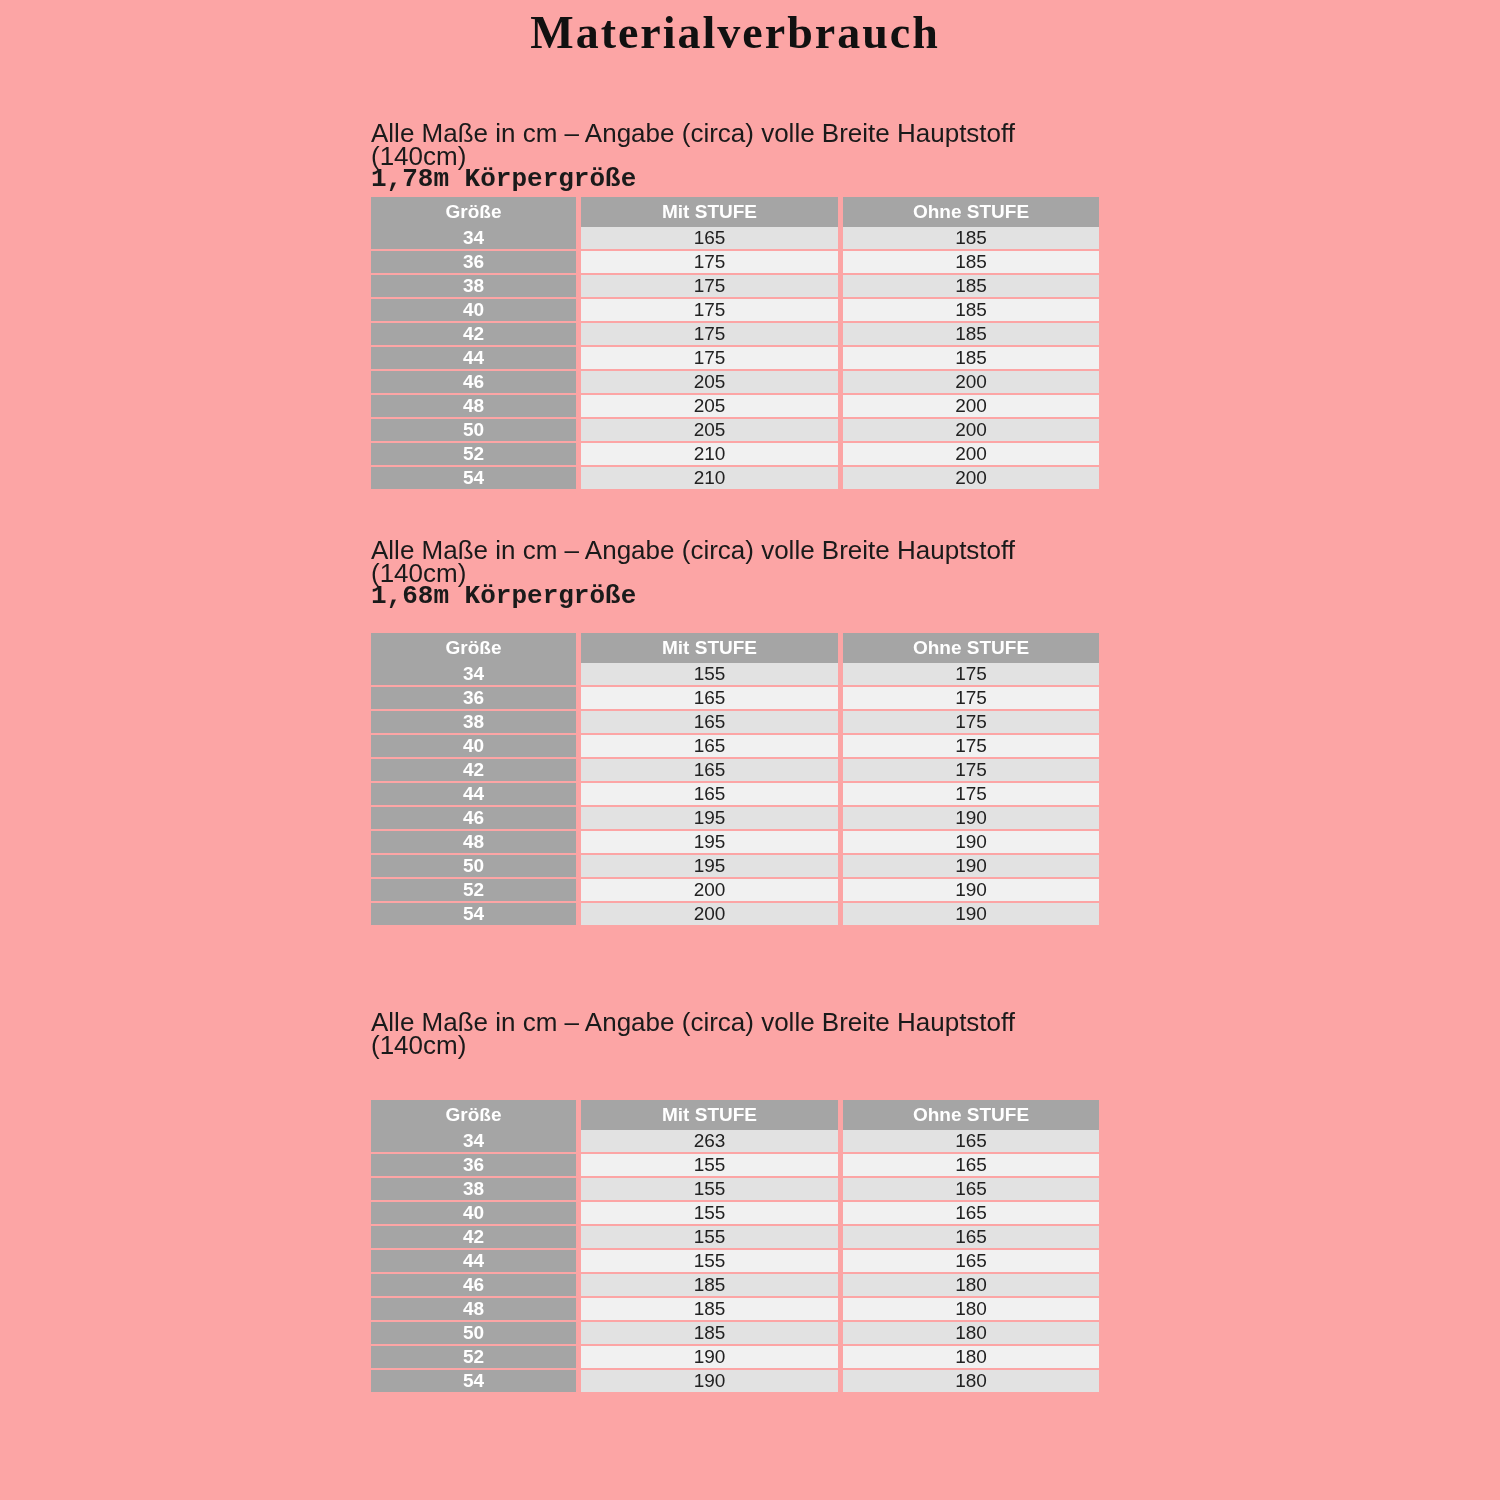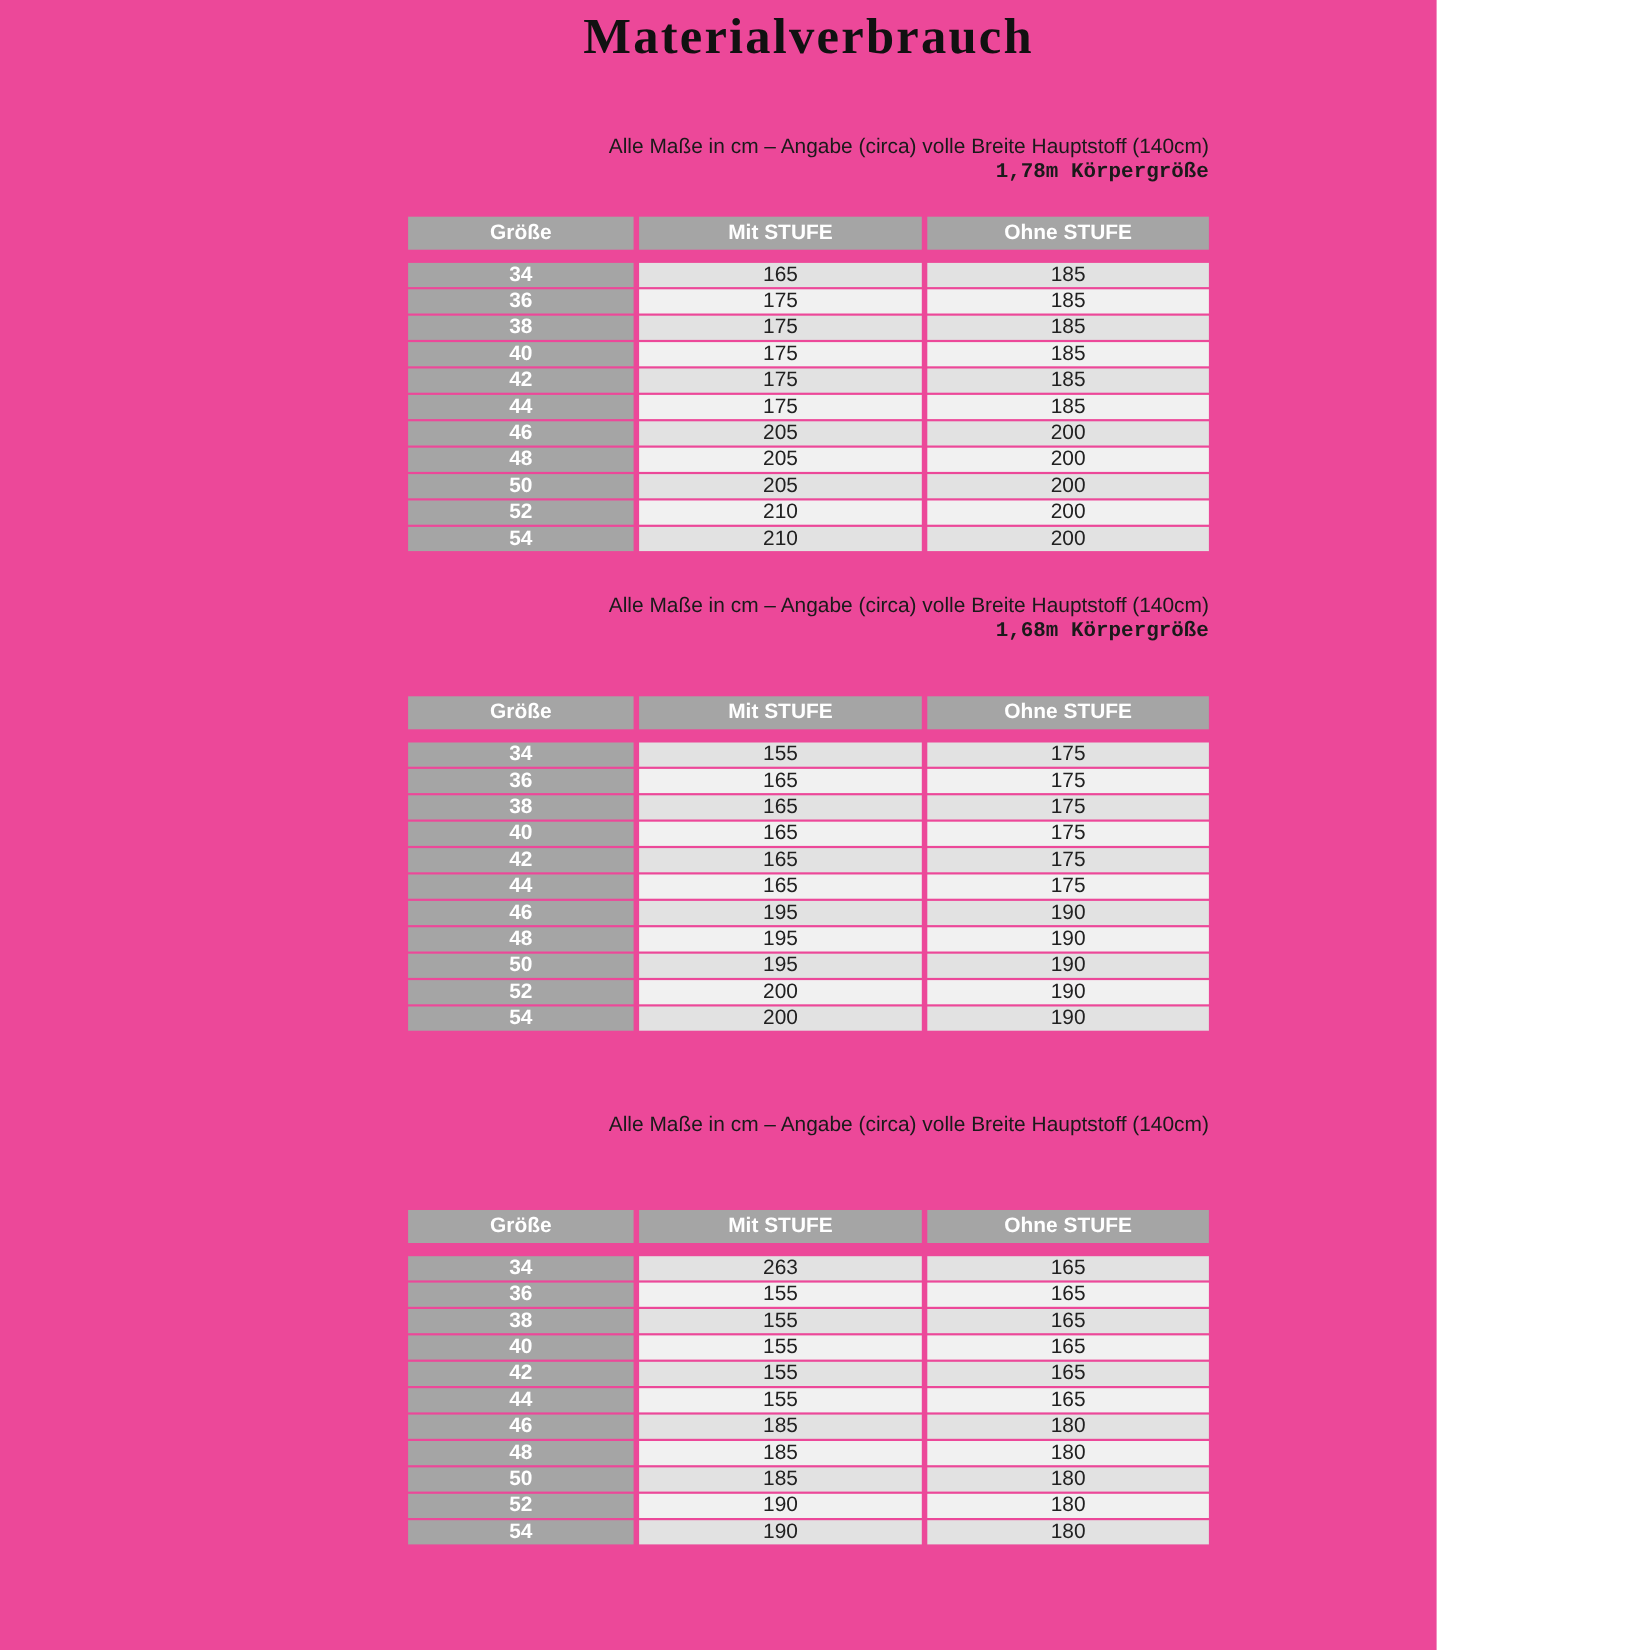--- a/index.html
+++ b/index.html
@@ -1,20 +1,20 @@
 <!DOCTYPE html>
 <html><head>
 <meta charset="utf-8">
 <style>
   html, body { margin: 0; padding: 0; background: #ffffff; }
   .page {
     position: relative;
-    width: 1306px;
+    width: 1500px;
     height: 1500px;
-    background: #ec4899;
+    background: #fca5a5;
     overflow: hidden;
     font-family: "Liberation Sans", sans-serif;
   }
   .content {
     position: absolute;
     left: 371px;
     top: 0;
     width: 728px;
     height: 1500px;
   }
@@ -28,38 +28,38 @@
     font-size: 46px;
     font-weight: bold;
     letter-spacing: 2px;
     color: #111111;
     white-space: nowrap;
   }
   .subtitle {
     position: absolute;
     left: 0;
     width: 728px;
-    text-align: right;
-    font-size: 19px;
+    text-align: left;
+    font-size: 26px;
     line-height: 23px;
     color: #1a1a1a;
   }
   .subtitle .line2 { font-weight: bold; font-family: Liberation Mono, monospace; }
   .tbl {
     position: absolute;
     left: 0;
     width: 728px;
   }
   .tbl-header, .tbl-body {
     display: grid;
     grid-template-columns: 205px 257px 256px;
     column-gap: 5px;
     row-gap: 2px;
   }
-  .tbl-body { margin-top: 12px; }
+  .tbl-body { margin-top: 0; }
   .th {
     height: 30px;
     background: var(--header-bg, #a5a5a5);
     color: var(--header-text, #ffffff);
     font-weight: bold;
     font-size: 19px;
     display: flex;
     align-items: center;
     justify-content: center;
   }

